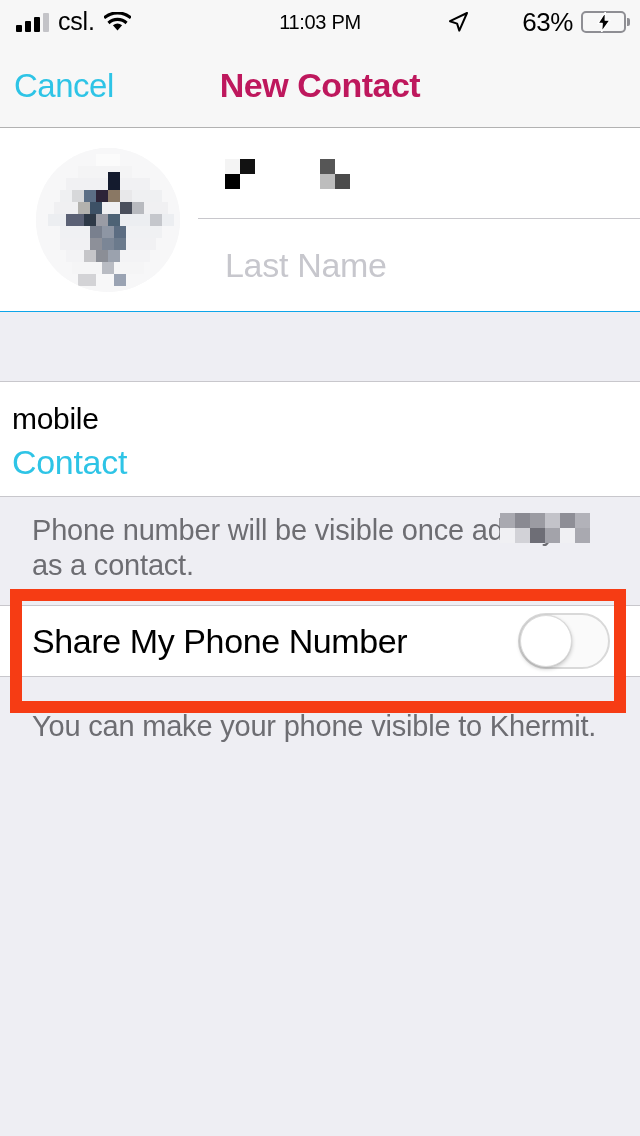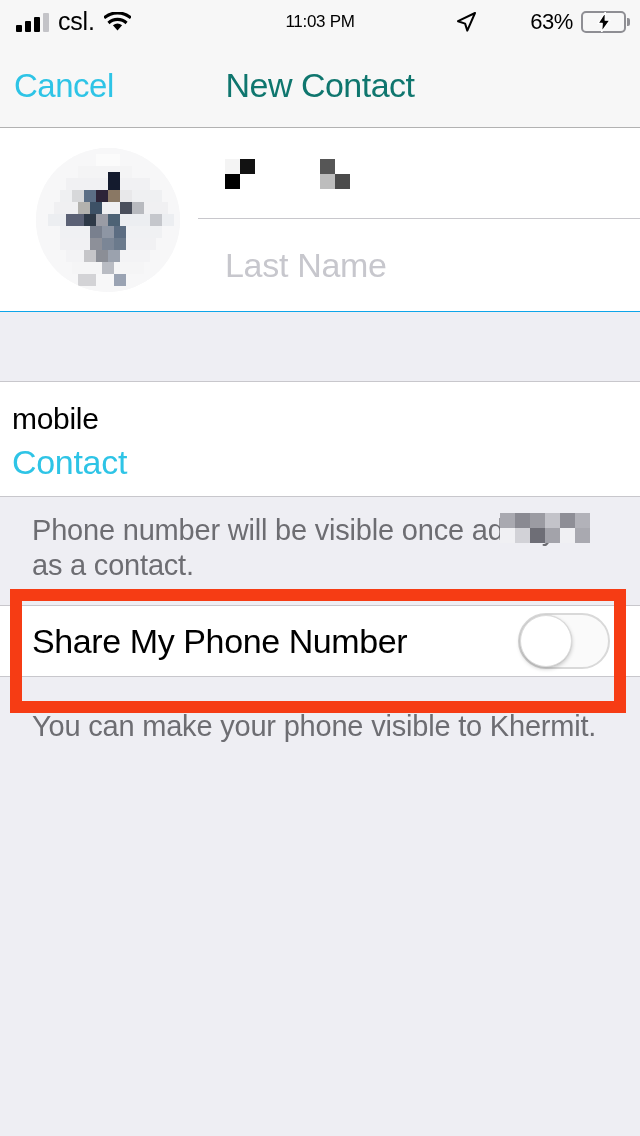--- a/index.html
+++ b/index.html
@@ -59,35 +59,35 @@
     position: relative;
     top: -1px;
     text-align: center;
   }
   .wifi-icon { width: 27px; height: 20px; display: block; }
 
   .status-center {
     position: absolute;
     left: 0; right: 0;
     text-align: center;
-    font-size: 17px;
+    font-size: 20px;
     color: #000;
     letter-spacing: -0.3px;
   }
 
   .status-right {
     position: absolute;
     right: 14px;
     display: flex;
     align-items: center;
     gap: 8px;
   }
   .loc-icon { width: 22px; height: 22px; display: block; }
   .battery-pct {
-    font-size: 22px;
+    font-size: 26px;
     color: #000;
     letter-spacing: -0.4px;
     margin-left: 45px;
   }
   .battery {
     position: relative;
     width: 45px;
     height: 22px;
     border: 2.5px solid #8e8e93;
     border-radius: 5px;
@@ -136,22 +136,22 @@
     color: #2ec4e6;
     letter-spacing: -0.5px;
     background: none;
     border: none;
     font-family: inherit;
     cursor: pointer;
   }
   .nav-btn.done { font-weight: bold; }
   .nav-title {
     font-size: 34px;
-    font-weight: normal;
-    color: #0f766e;
+    font-weight: bold;
+    color: #be185d;
     letter-spacing: -0.5px;
     position: absolute;
     left: 0; right: 0;
     text-align: center;
     pointer-events: none;
   }
 
   
   .content {
     position: absolute;

